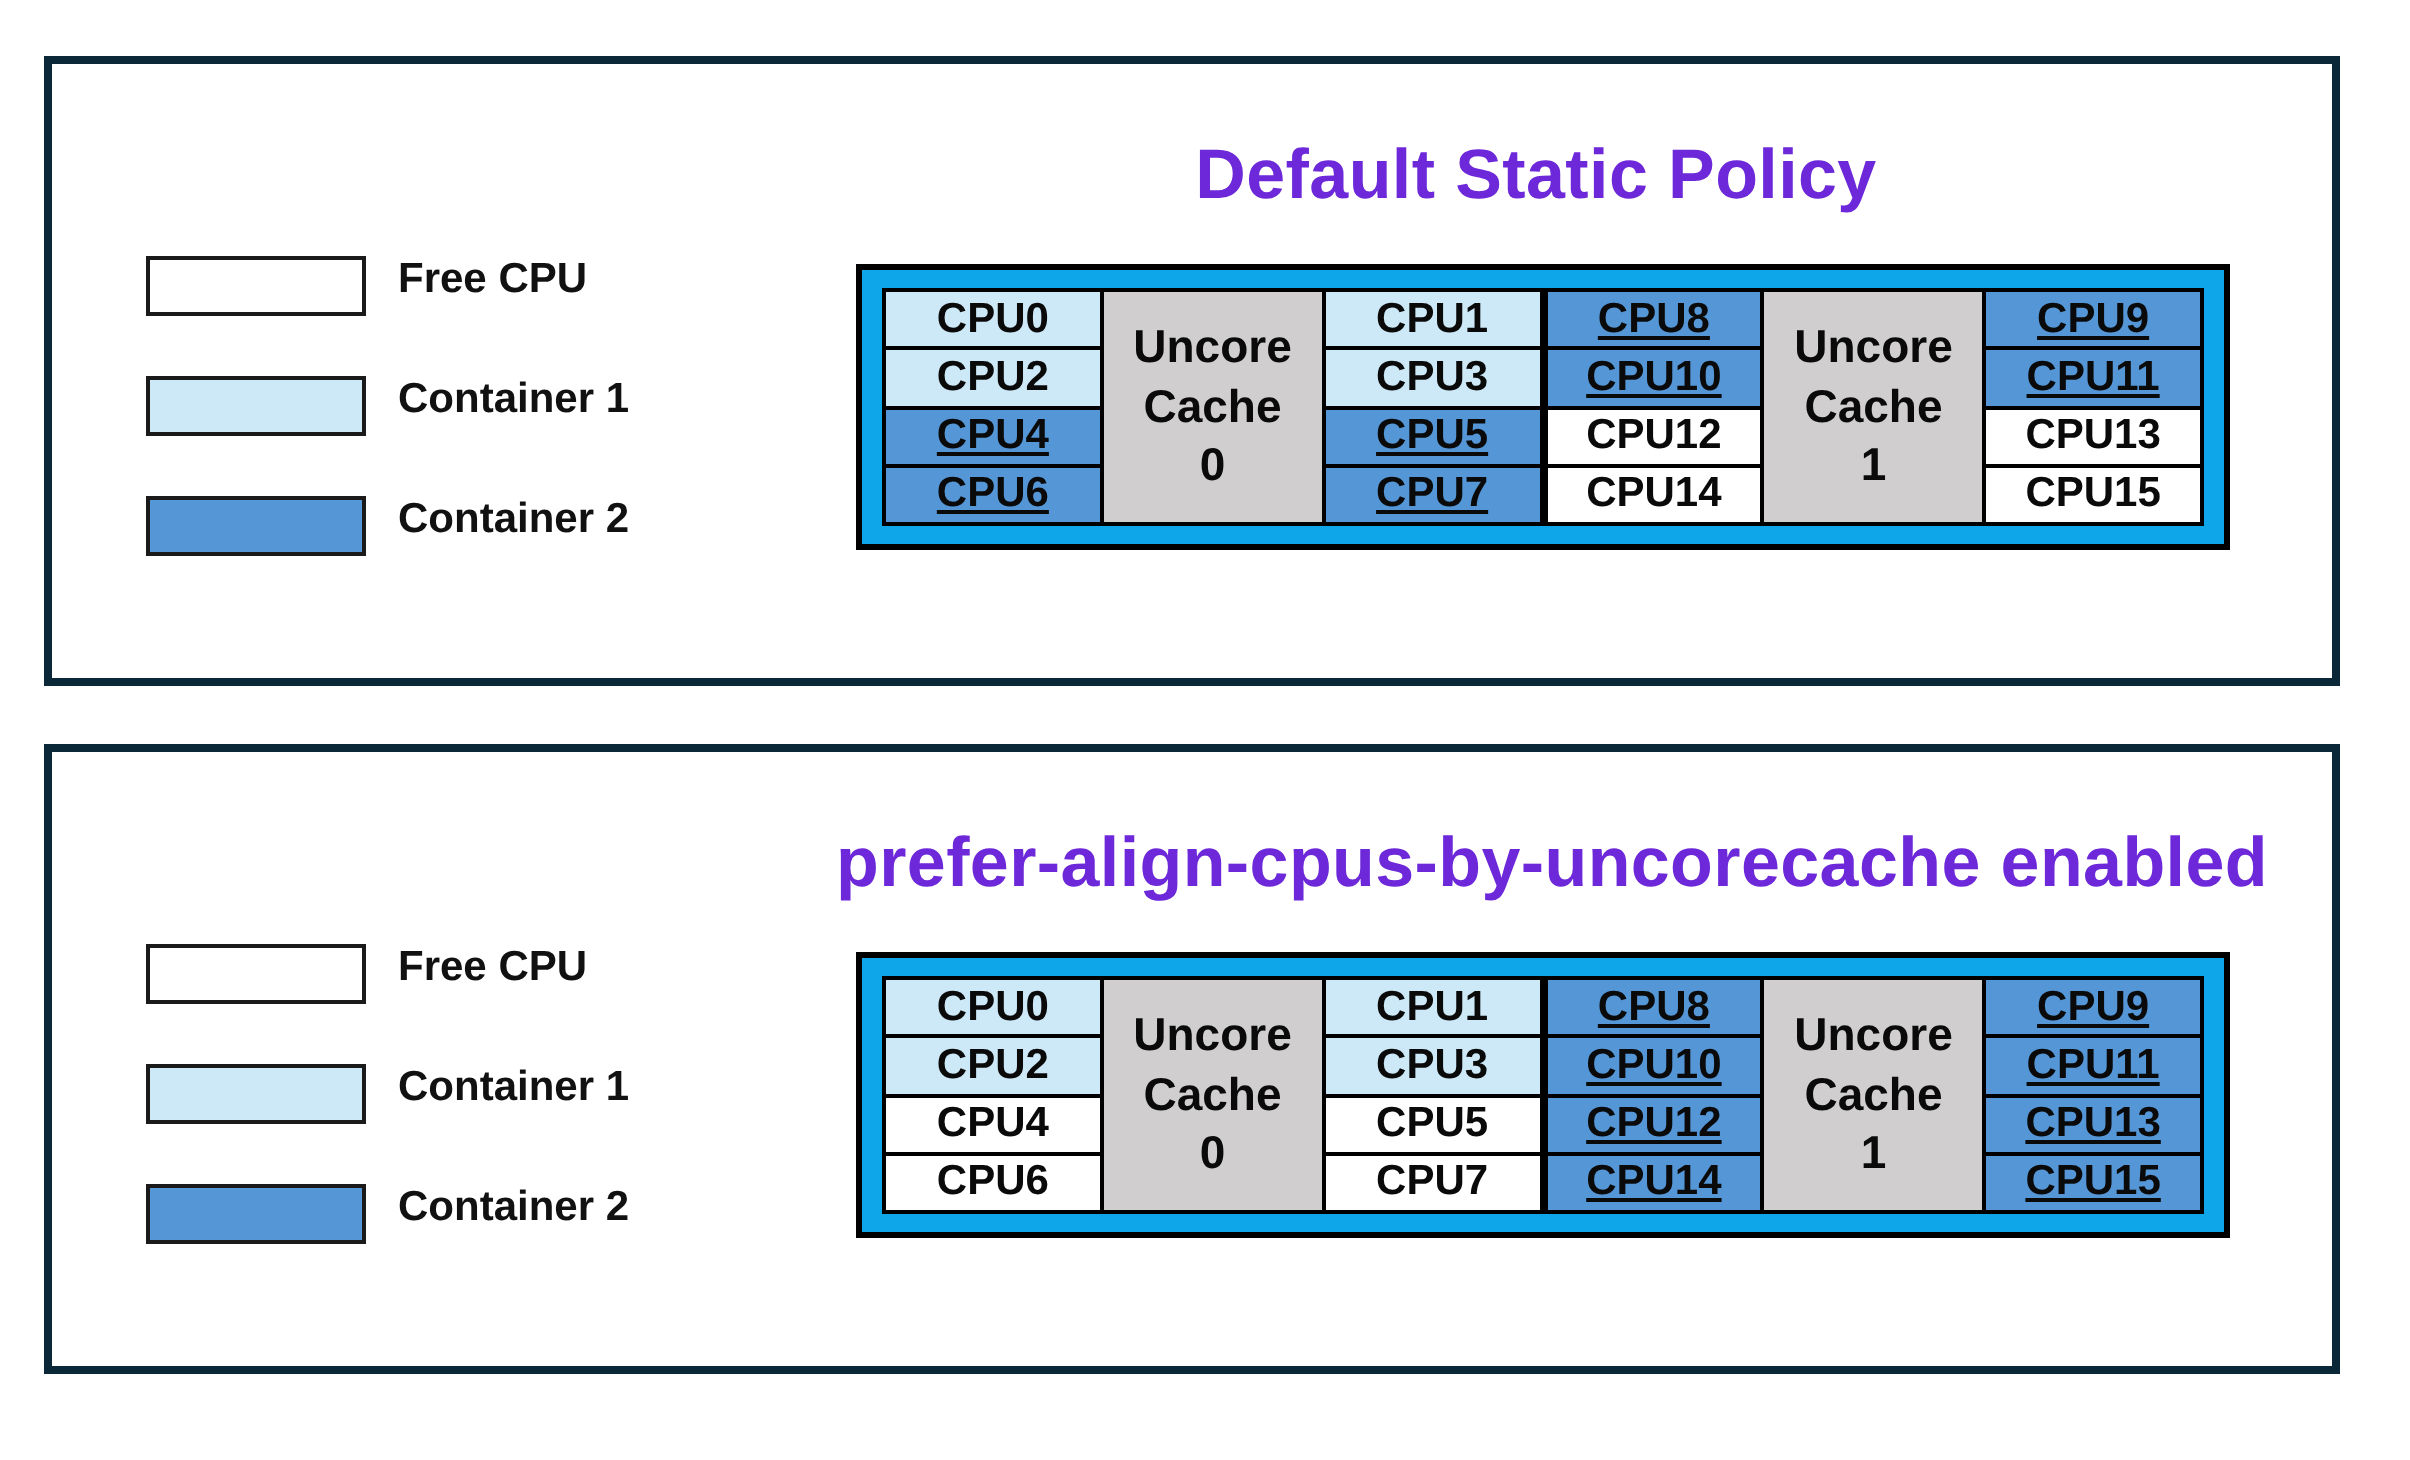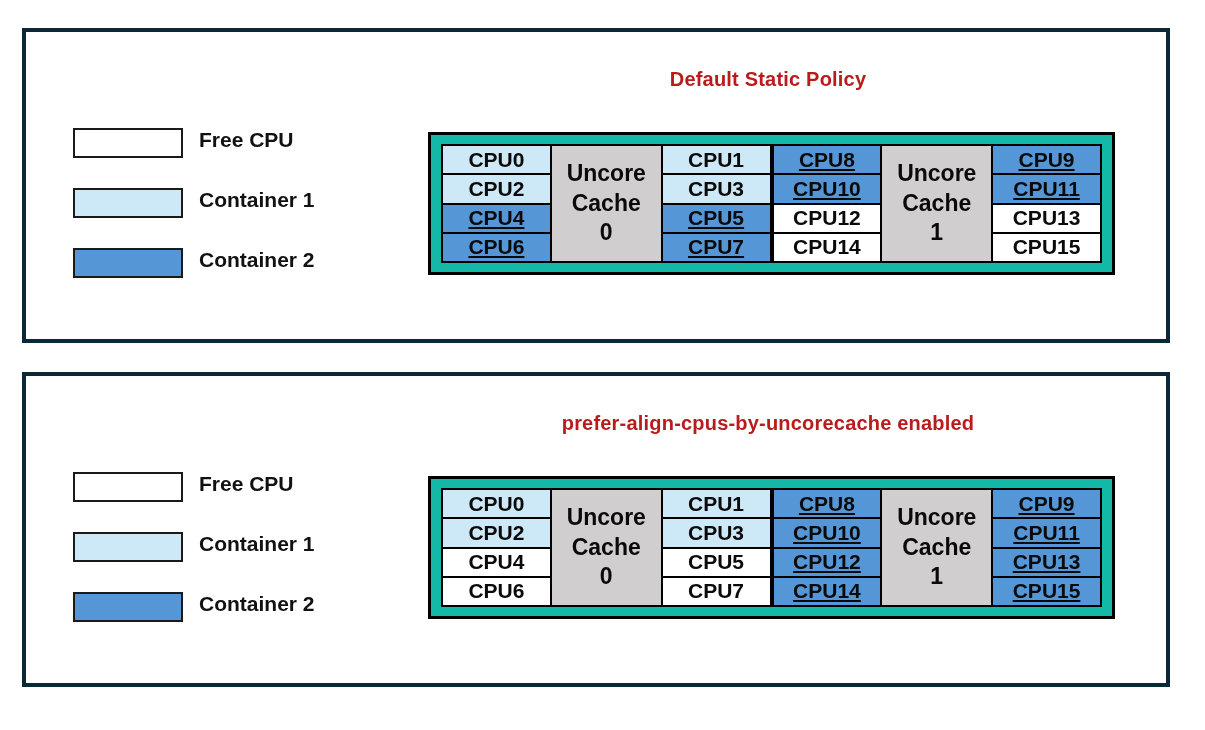--- a/index.html
+++ b/index.html
@@ -19,23 +19,23 @@
     box-sizing: border-box;
   }
   #panel-0 { top: 28px; }
   #panel-1 { top: 372px; padding-left: 16px; }
 
   .panel-title {
     position: absolute;
     left: 392px; top: 36px;
     width: 700px;
     text-align: center;
-    font-size: 20px;
+    font-size: 35px;
     font-weight: bold;
-    color: #b91c1c;
+    color: #6d28d9;
     letter-spacing: 0.2px;
     white-space: nowrap;
   }
 
   .legend {
     position: absolute;
     left: 47px; top: 96px;
     display: flex;
     flex-direction: column;
     gap: 30px;
@@ -48,21 +48,21 @@
     display: inline-block;
   }
   .legend-label { font-size: 21px; font-weight: bold; color: #111111; }
 
   .diagram {
     position: absolute;
     left: 402px; top: 100px;
     width: 687px; height: 143px;
     box-sizing: border-box;
     border: 3px solid #000000;
-    background: #14b8a6;
+    background: #0ea5e9;
     display: flex;
     align-items: stretch;
     gap: 0;
     padding: 9px 10px;
   }
   .group { display: flex; flex: 1; min-width: 0; }
   .cpu-col {
     flex: 1.02;
     display: flex;
     flex-direction: column;

